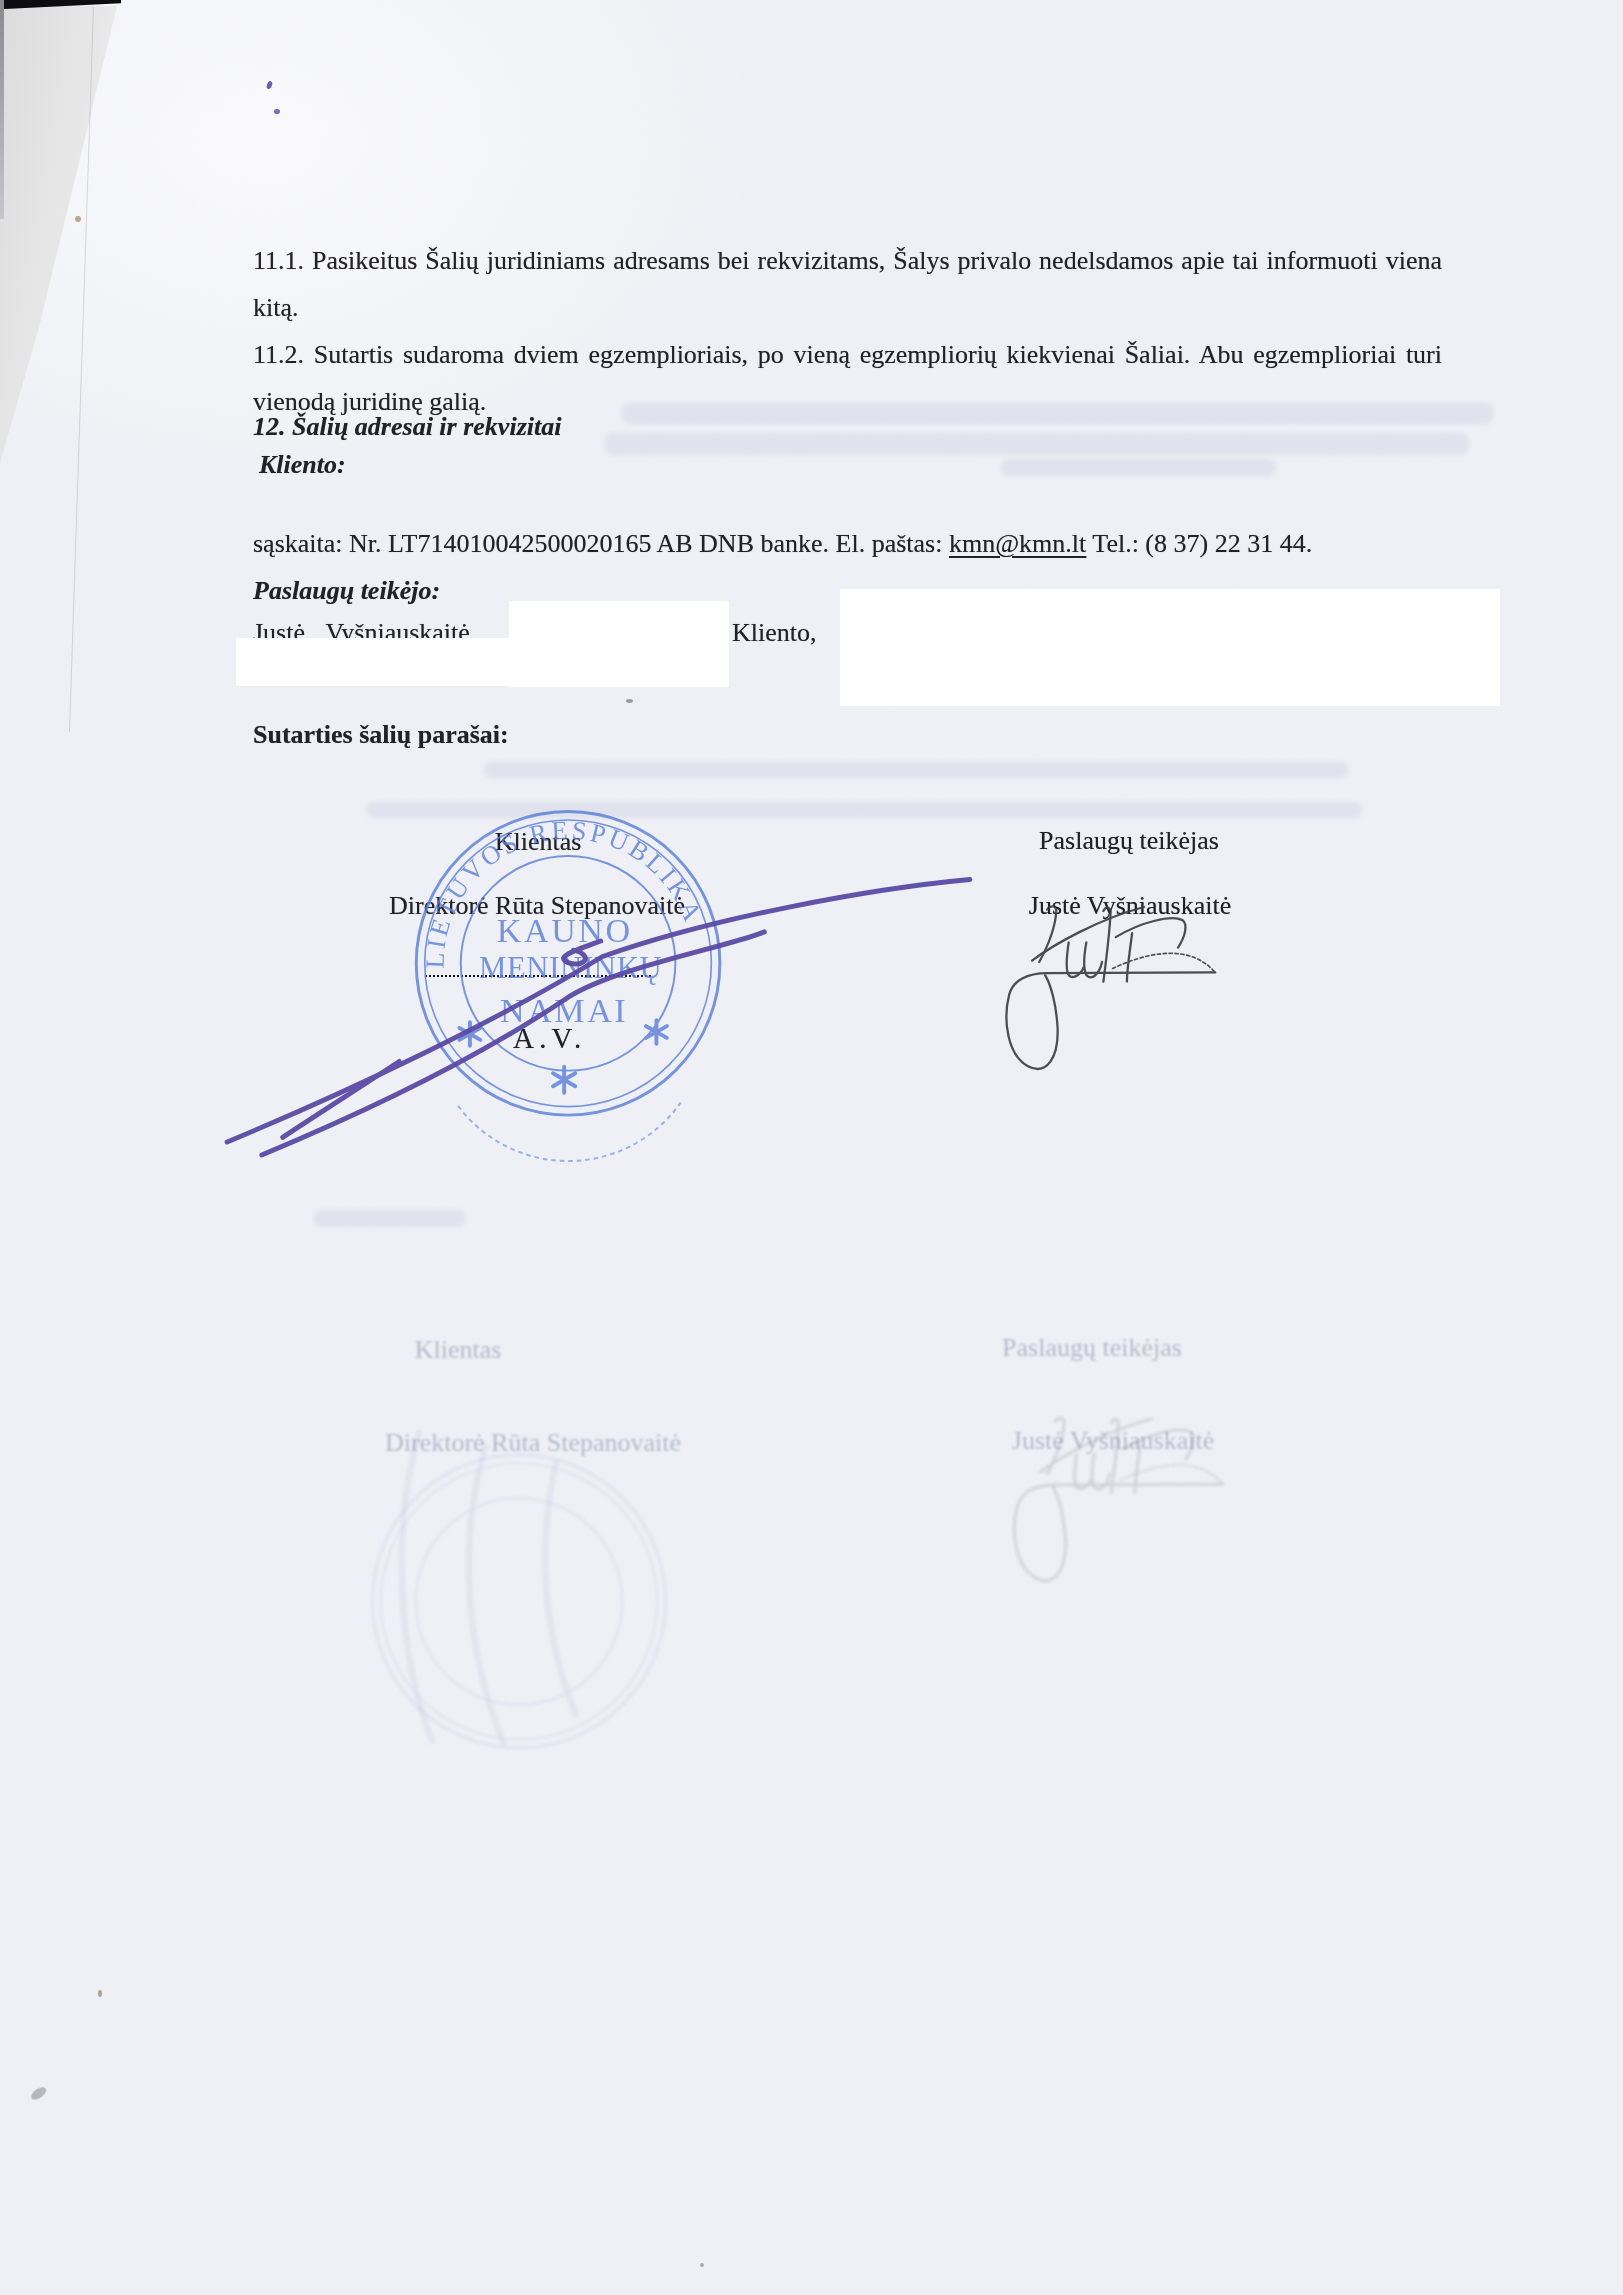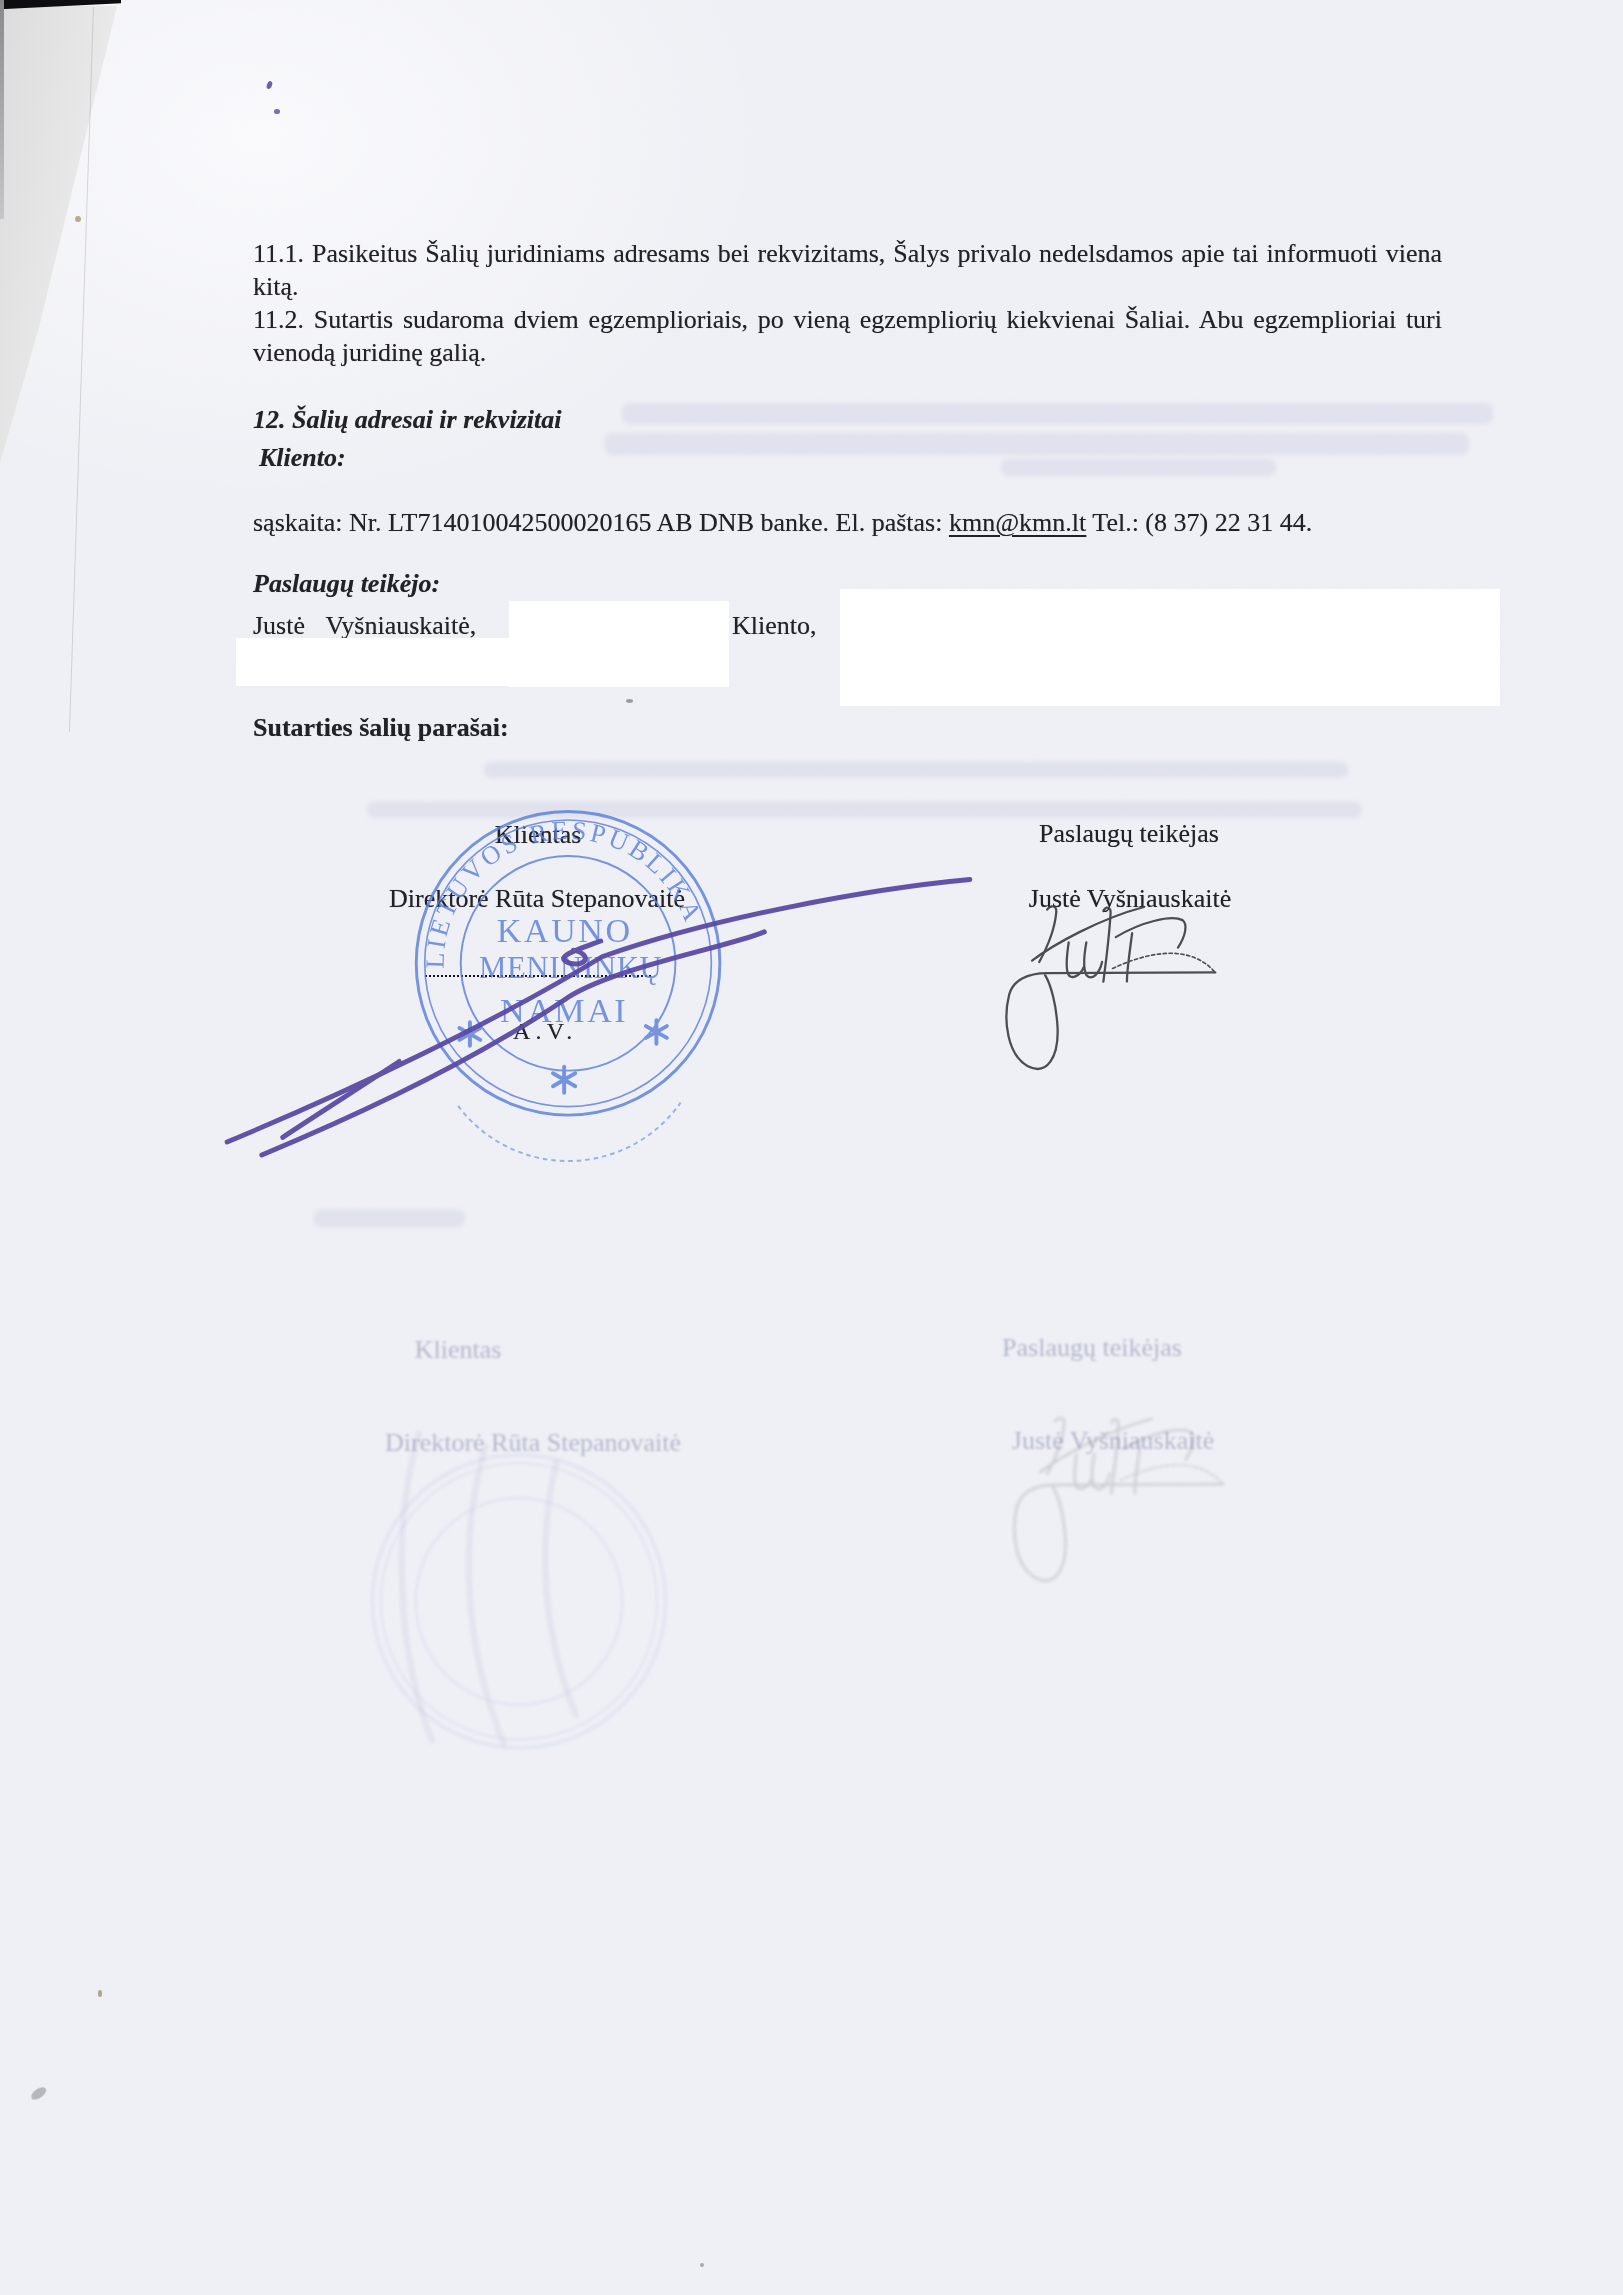--- a/index.html
+++ b/index.html
@@ -7,21 +7,21 @@
     position:relative;
     width:1623px;height:2295px;
     background:
       radial-gradient(916px 655px at 16% 6%, #fbfbfd 0%, rgba(251,251,253,0) 55%),
       #f0f1f6;
     overflow:hidden;
     font-family:"Liberation Serif", serif;
     color:#232328;
   }
   .abs{position:absolute;}
-  .doc{font-size:26px;line-height:33px;color:#212126;text-shadow:0 0 0.7px rgba(25,25,35,.45);}
+  .doc{font-size:26px;line-height:47px;color:#212126;text-shadow:0 0 0.7px rgba(25,25,35,.45);}
   .clauses{left:253px;top:237px;width:1189px;}
   .clauses p{margin:0;text-align:justify;}
   .bold-italic{font-weight:bold;font-style:italic;}
   .bold{font-weight:bold;}
   .email{text-decoration:underline;text-underline-offset:3.9px;}
   .center{transform:translateX(-50%);white-space:nowrap;}
   .wbox{background:#ffffff;}
   .dotted-line{border-top:2.6px dotted #141419;}
   .ghost-label{
     font-size:26px;white-space:nowrap;
@@ -102,21 +102,21 @@
   </div>
 
   <div class="abs doc bold" style="left:253px;top:711px;">Sutarties šalių parašai:</div>
 
   <div class="abs doc center" style="left:538px;top:818px;">Klientas</div>
   <div class="abs doc center" style="left:1129px;top:817px;">Paslaugų teikėjas</div>
   <div class="abs doc center" style="left:537px;top:882px;">Direktorė Rūta Stepanovaitė</div>
   <div class="abs doc center" style="left:1130px;top:882px;">Justė Vyšniauskaitė</div>
 
   <div class="abs dotted-line" style="left:425px;top:975px;width:226px;"></div>
-  <div class="abs doc" style="left:513px;top:1015px;font-size:24px;letter-spacing:5.2px;">A.V.</div>
+  <div class="abs doc" style="left:513px;top:1015px;font-size:29px;letter-spacing:5.2px;">A.V.</div>
 
   <div class="abs wbox" style="left:509px;top:601px;width:220px;height:86px;"></div>
   <div class="abs wbox" style="left:236px;top:638px;width:275px;height:48px;"></div>
   <div class="abs wbox" style="left:840px;top:589px;width:660px;height:117px;"></div>
 
   <svg class="abs" style="left:0;top:0;" width="1623" height="2295" viewBox="0 0 2480 3507" aria-hidden="true">
     <defs>
       <filter id="soft" x="-30%" y="-30%" width="160%" height="160%">
           <feGaussianBlur stdDeviation="2.6"></feGaussianBlur>
         </filter>

